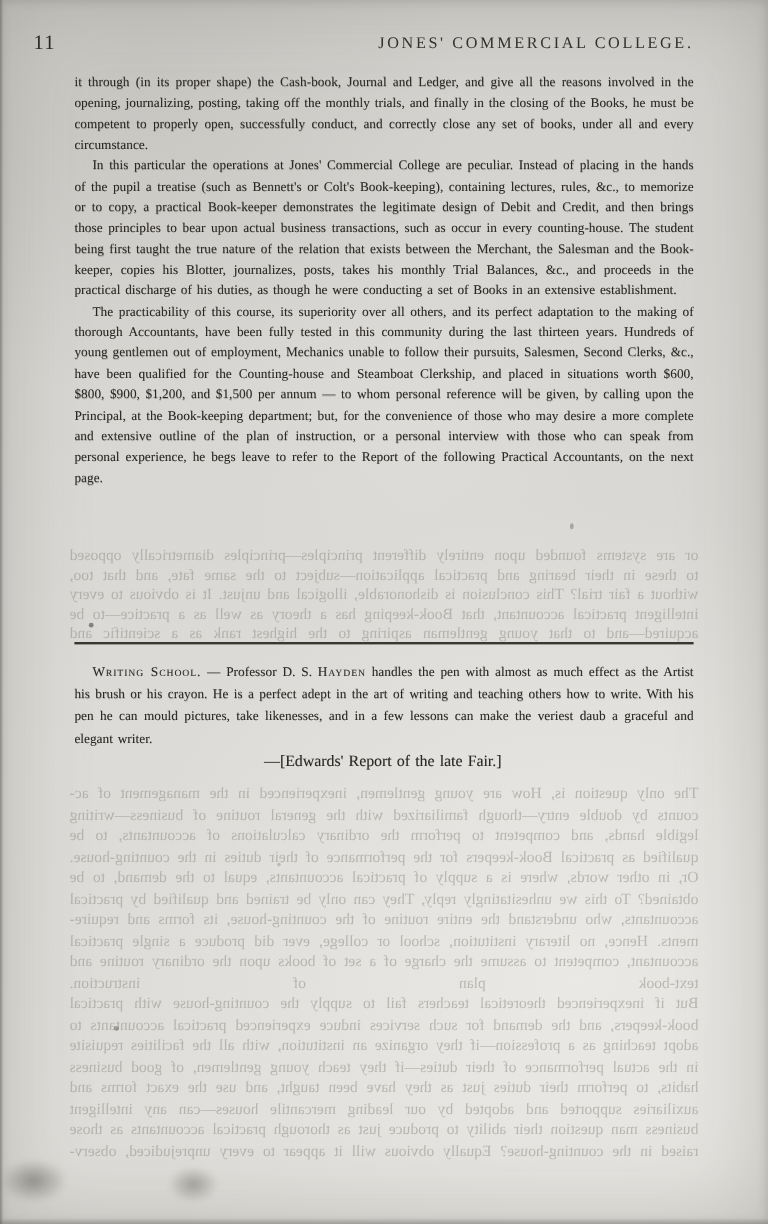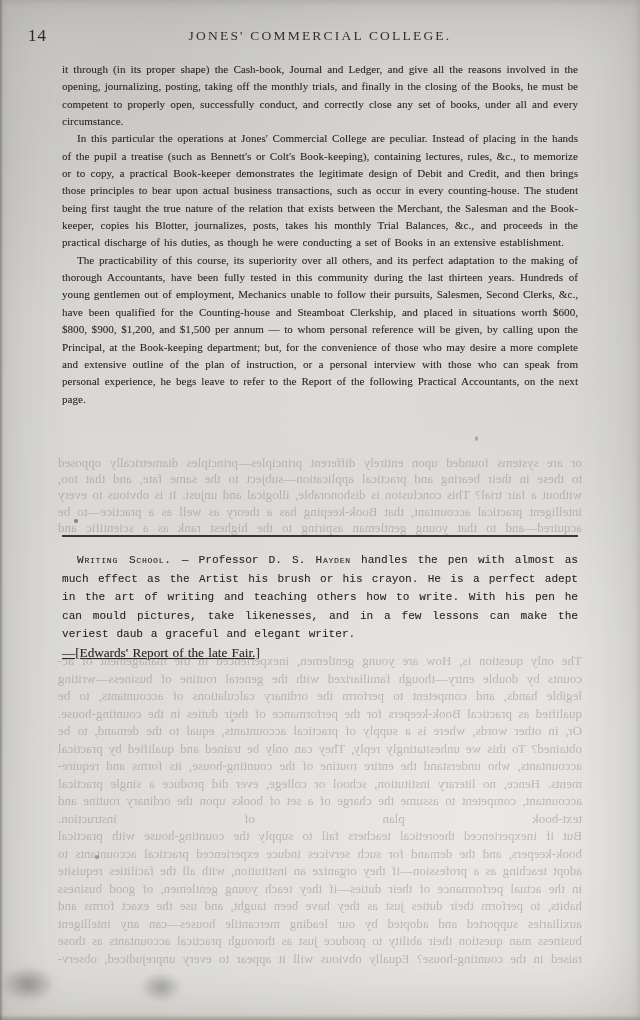--- a/index.html
+++ b/index.html
@@ -9,34 +9,34 @@
     color:#2b2824;
     background:
       radial-gradient(90% 60% at 75% 80%, rgba(236,235,231,0.85), rgba(236,235,231,0) 65%),
       radial-gradient(70% 40% at 18% 8%, rgba(150,148,142,0.20), rgba(150,148,142,0) 60%),
       radial-gradient(40% 25% at 55% 35%, rgba(225,224,220,0.5), rgba(225,224,220,0) 70%),
       linear-gradient(180deg,#d2d1cd 0%,#d7d6d2 28%,#dcdbd7 60%,#dfdeda 100%);
     box-shadow: inset 0 0 75px rgba(108,106,100,0.32), inset 0 0 9px rgba(88,86,82,0.28);
   }
   .hdr{position:absolute;top:28px;left:62px;width:516px;height:20px;}
   .pageno{position:absolute;left:-34px;top:-2px;font-size:17px;letter-spacing:1px;}
-  .title{display:block;text-align:center;font-size:13.5px;letter-spacing:2.2px;color:#34312c;}
+  .title{display:block;text-align:right;font-size:13.5px;letter-spacing:2.2px;color:#34312c;}
   .textblock{position:absolute;top:61px;left:62px;width:516px;}
   .para{
     margin:0;font-size:11px;line-height:17.35px;text-align:justify;
     word-spacing:1.2px;letter-spacing:0.05px;text-indent:15px;
     text-shadow:0.3px 0.3px 0 rgba(43,40,36,0.28);
   }
   .para.noindent{text-indent:0;}
   .sc{font-variant:small-caps;letter-spacing:0.8px;}
   .rule{position:absolute;top:535px;left:62px;width:516px;border-top:2.2px solid #3a372f;height:0;}
   .ws{position:absolute;top:551px;left:62px;width:516px;}
-  .ws .para{line-height:18.6px;font-family:Liberation Mono, monospace;}
-  .attr{margin:1px 2px 0 0;font-size:13.2px;text-align:left;word-spacing:1px;
-        text-shadow:0.3px 0.3px 0 rgba(43,40,36,0.28);text-decoration:underline;}
+  .ws .para{line-height:18.6px;}
+  .attr{margin:1px 2px 0 0;font-size:13.2px;text-align:center;word-spacing:1px;
+        text-shadow:0.3px 0.3px 0 rgba(43,40,36,0.28);}
   .ghost{
     position:absolute;left:58px;width:524px;
     color:#8f8e88;opacity:0.52;filter:blur(0.55px);
     transform:scaleX(-1);
     font-size:13px;text-align:justify;text-align-last:justify;word-spacing:1px;
   }
   .g1{top:455px;}
   .g1 .gline{line-height:16.2px;}
   .g2{top:652px;}
   .g2 .gline{line-height:17.5px;}
@@ -57,21 +57,21 @@
 </style>
 </head>
 <body>
 
 <div class="scan">
 
   <div class="edge-l"></div>
   <div class="edge-b"></div>
 
   <header class="hdr">
-    <span class="pageno">14</span>
+    <span class="pageno">11</span>
     <span class="title">JONES' COMMERCIAL COLLEGE.</span>
   </header>
 
   <main class="textblock">
     <p class="para noindent">it through (in its proper shape) the Cash-book, Journal and Ledger, and give all the reasons involved in the opening, journalizing, posting, taking off the monthly trials, and finally in the closing of the Books, he must be competent to properly open, successfully conduct, and correctly close any set of books, under all and every circumstance.</p>
     <p class="para">In this particular the operations at Jones' Commercial College are peculiar.  Instead of placing in the hands of the pupil a treatise (such as Bennett's or Colt's Book-keeping), containing lectures, rules, &amp;c., to memorize or to copy, a practical Book-keeper demonstrates the legitimate design of Debit and Credit, and then brings those principles to bear upon actual business transactions, such as occur in every counting-house.  The student being first taught the true nature of the relation that exists between the Merchant, the Salesman and the Book-keeper, copies his Blotter, journalizes, posts, takes his monthly Trial Balances, &amp;c., and proceeds in the practical discharge of his duties, as though he were conducting a set of Books in an extensive establishment.</p>
     <p class="para">The practicability of this course, its superiority over all others, and its perfect adaptation to the making of thorough Accountants, have been fully tested in this community during the last thirteen years.  Hundreds of young gentlemen out of employment, Mechanics unable to follow their pursuits, Salesmen, Second Clerks, &amp;c., have been qualified for the Counting-house and Steamboat Clerkship, and placed in situations worth $600, $800, $900, $1,200, and $1,500 per annum — to whom personal reference will be given, by calling upon the Principal, at the Book-keeping department; but, for the convenience of those who may desire a more complete and extensive outline of the plan of instruction, or a personal interview with those who can speak from personal experience, he begs leave to refer to the Report of the following Practical Accountants, on the next page.</p>
   </main>
 
   <div class="ghost g1">

